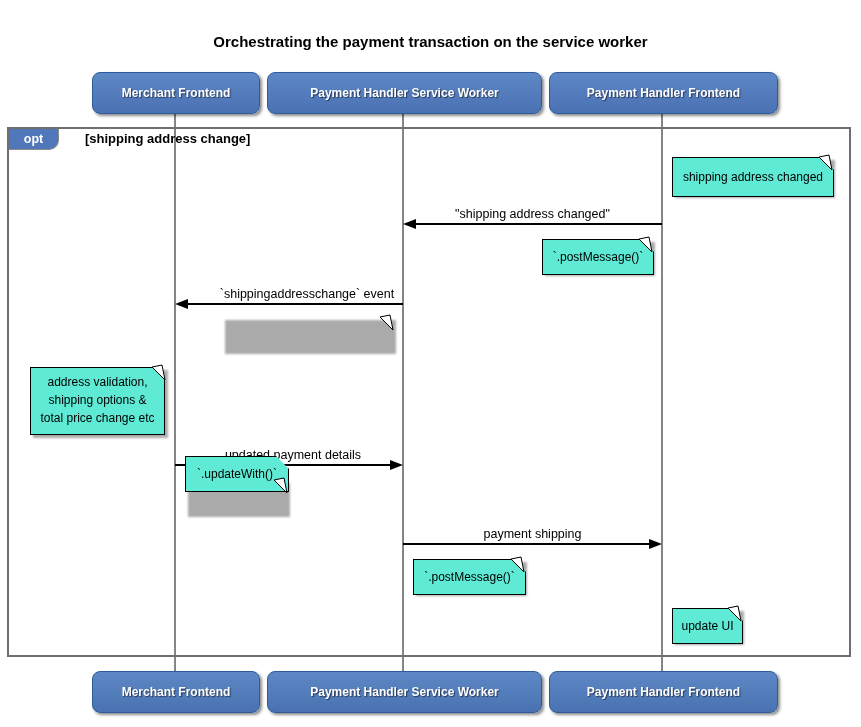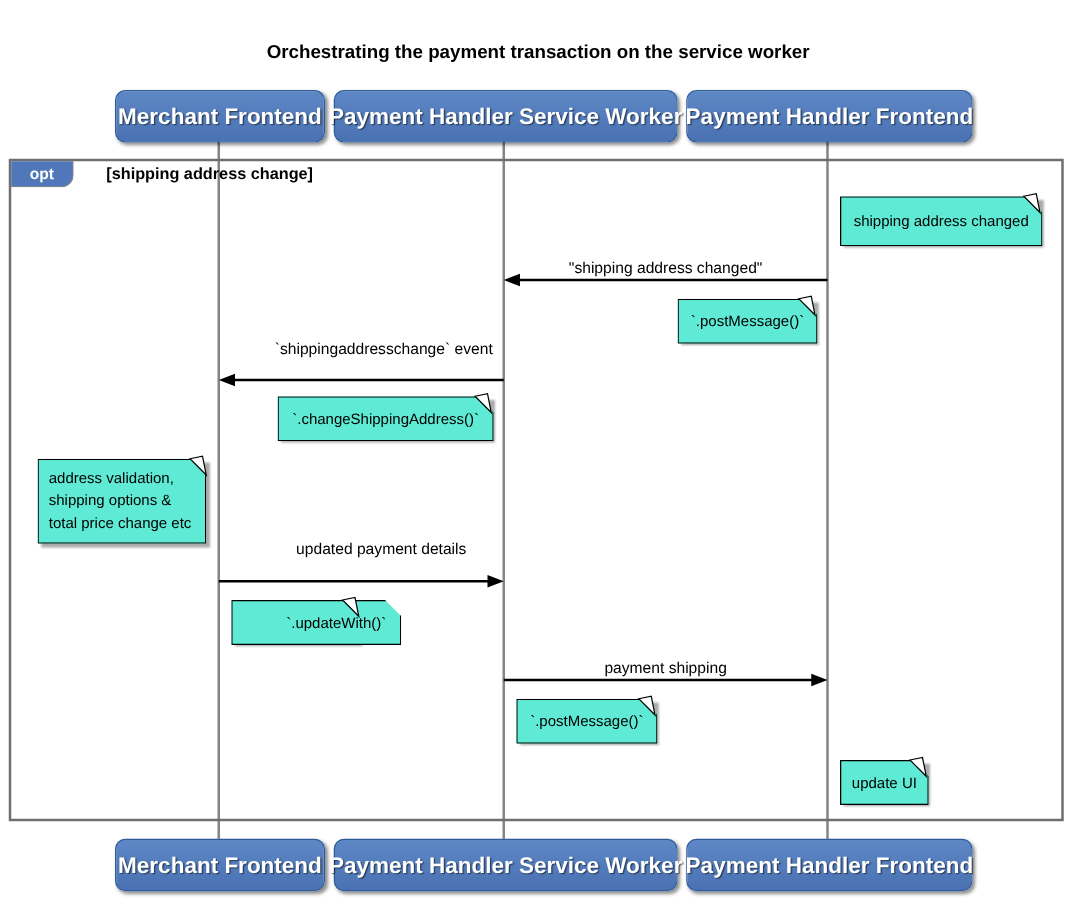--- a/index.html
+++ b/index.html
@@ -9,21 +9,21 @@
   }
   .title{
     position:absolute;left:0;top:13px;width:100%;text-align:center;
     font-size:15px;font-weight:bold;
   }
   .actor{
     position:absolute;height:40px;border-radius:8px;
     background:linear-gradient(#5e87c6,#4a72b2);
     border:1px solid #2d5b9b;
     box-shadow:2px 2px 3px rgba(0,0,0,0.45);
-    color:#fff;font-size:18px;font-weight:bold;
+    color:#fff;font-size:12px;font-weight:bold;
     text-shadow:1px 1px 1px rgba(0,0,0,0.55);
     display:flex;align-items:center;justify-content:center;
     z-index:6;white-space:nowrap;
   }
   .lifeline{position:absolute;width:2px;top:92px;height:559px;background:#848484;z-index:1;}
   .frame{position:absolute;left:7px;top:107px;width:840px;height:526px;border:2px solid #6f6f6f;z-index:2;}
   .frame-tab{
     position:absolute;left:0;top:0;width:49px;height:20px;
     background:#5077b9;border-right:1px solid #8a8a8a;border-bottom:1px solid #8a8a8a;
     border-radius:0 0 10px 0;color:#fff;font-size:12.5px;font-weight:bold;
@@ -36,21 +36,21 @@
   .msg-head.right{border-left:13px solid #000;}
   .msg-label{position:absolute;font-size:12.5px;text-align:center;z-index:3;white-space:nowrap;}
   .note-shadow{position:absolute;background:#aaa;filter:blur(1px);z-index:4;}
   .note{
     position:absolute;background:#5eead4;border:1px solid #000;z-index:4;
     font-size:12px;display:flex;align-items:center;justify-content:center;
     clip-path:polygon(0 0,calc(100% - 13px) 0,100% 13px,100% 100%,0 100%);
     white-space:nowrap;
   }
   .note.multi{
-    white-space:pre-line;display:block;text-align:left;
+    white-space:pre-line;display:block;text-align:center;
     padding:5px 8px;line-height:18px;box-sizing:border-box;
   }
   .fold{position:absolute;z-index:5;overflow:visible;}
   .watermark{position:absolute;right:4px;top:703px;font-size:13.5px;}
 </style>
 </head>
 <body>
 
 <div class="canvas">
 
@@ -70,60 +70,59 @@
   <div class="actor" style="left:549px;top:52px;width:227px;">Payment Handler Frontend</div>
 
   <div class="actor" style="left:92px;top:651px;width:166px;">Merchant Frontend</div>
   <div class="actor" style="left:267px;top:651px;width:273px;">Payment Handler Service Worker</div>
   <div class="actor" style="left:549px;top:651px;width:227px;">Payment Handler Frontend</div>
 
   <div class="msg-label" style="left:403px;top:187px;width:259px;">"shipping address changed"</div>
   <div class="msg-line" style="left:410px;top:203px;width:252px;"></div>
   <div class="msg-head left" style="left:403px;top:199px;"></div>
 
-  <div class="msg-label" style="left:175px;top:252px;width:264px;">`shippingaddresschange` event</div>
+  <div class="msg-label" style="left:175px;top:267px;width:264px;">`shippingaddresschange` event</div>
   <div class="msg-line" style="left:182px;top:283px;width:221px;"></div>
   <div class="msg-head left" style="left:175px;top:279px;"></div>
 
-  <div class="msg-label" style="left:175px;top:412px;width:236px;padding-left:12px;">updated payment details</div>
+  <div class="msg-label" style="left:175px;top:428px;width:236px;">updated payment details</div>
   <div class="msg-line" style="left:175px;top:444px;width:221px;"></div>
   <div class="msg-head right" style="left:390px;top:440px;"></div>
 
   <div class="msg-label" style="left:403px;top:507px;width:259px;">payment shipping</div>
   <div class="msg-line" style="left:403px;top:523px;width:252px;"></div>
   <div class="msg-head right" style="left:649px;top:519px;"></div>
 
   <div class="note-shadow" style="left:675px;top:140px;width:160px;height:38px;"></div>
   <div class="note" style="left:672px;top:137px;width:160px;height:38px;">shipping address changed</div>
   <svg class="fold" style="left:816px;top:135px;" width="18" height="18">
       <path d="M3 2 L13 0 L16 15 Z" fill="#fff" stroke="#000" stroke-width="1"></path>
     </svg>
 
   <div class="note-shadow" style="left:545px;top:222px;width:110px;height:34px;"></div>
   <div class="note" style="left:542px;top:219px;width:110px;height:34px;">`.postMessage()`</div>
   <svg class="fold" style="left:636px;top:217px;" width="18" height="18">
       <path d="M3 2 L13 0 L16 15 Z" fill="#fff" stroke="#000" stroke-width="1"></path>
     </svg>
 
   <div class="note-shadow" style="left:225px;top:300px;width:171px;height:34px;"></div>
-  <div class="note" style="left:222px;top:297px;width:171px;height:34px;">`.changeShippingAddress()`</div>
   <svg class="fold" style="left:377px;top:295px;" width="18" height="18">
       <path d="M3 2 L13 0 L16 15 Z" fill="#fff" stroke="#000" stroke-width="1"></path>
     </svg>
 
   <div class="note-shadow" style="left:33px;top:350px;width:135px;height:68px;"></div>
   <div class="note multi" style="left:30px;top:347px;width:135px;height:68px;">address validation,
 shipping options &amp;
 total price change etc</div>
   <svg class="fold" style="left:149px;top:345px;" width="18" height="18">
       <path d="M3 2 L13 0 L16 15 Z" fill="#fff" stroke="#000" stroke-width="1"></path>
     </svg>
 
   <div class="note-shadow" style="left:188px;top:463px;width:102px;height:34px;"></div>
-  <div class="note" style="left:185px;top:460px;width:102px;height:34px;padding-left:32px;">`.updateWith()`</div>
+  <div class="note" style="left:185px;top:436px;width:102px;height:34px;">`.updateWith()`</div>
   <svg class="fold" style="left:271px;top:458px;" width="18" height="18">
       <path d="M3 2 L13 0 L16 15 Z" fill="#fff" stroke="#000" stroke-width="1"></path>
     </svg>
 
   <div class="note-shadow" style="left:416px;top:542px;width:111px;height:34px;"></div>
   <div class="note" style="left:413px;top:539px;width:111px;height:34px;">`.postMessage()`</div>
   <svg class="fold" style="left:508px;top:537px;" width="18" height="18">
       <path d="M3 2 L13 0 L16 15 Z" fill="#fff" stroke="#000" stroke-width="1"></path>
     </svg>
 

